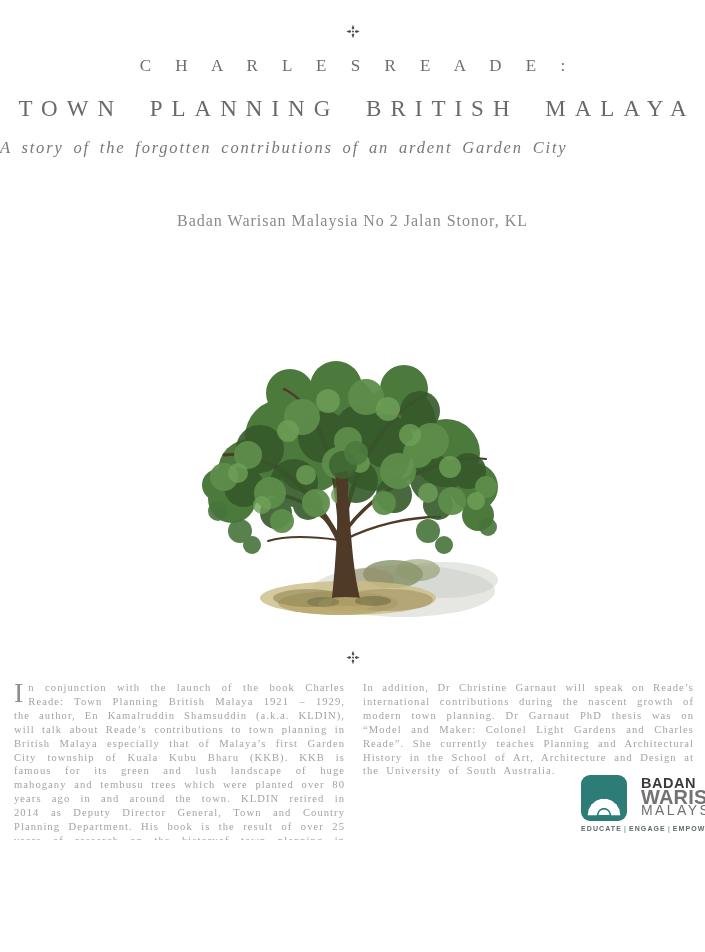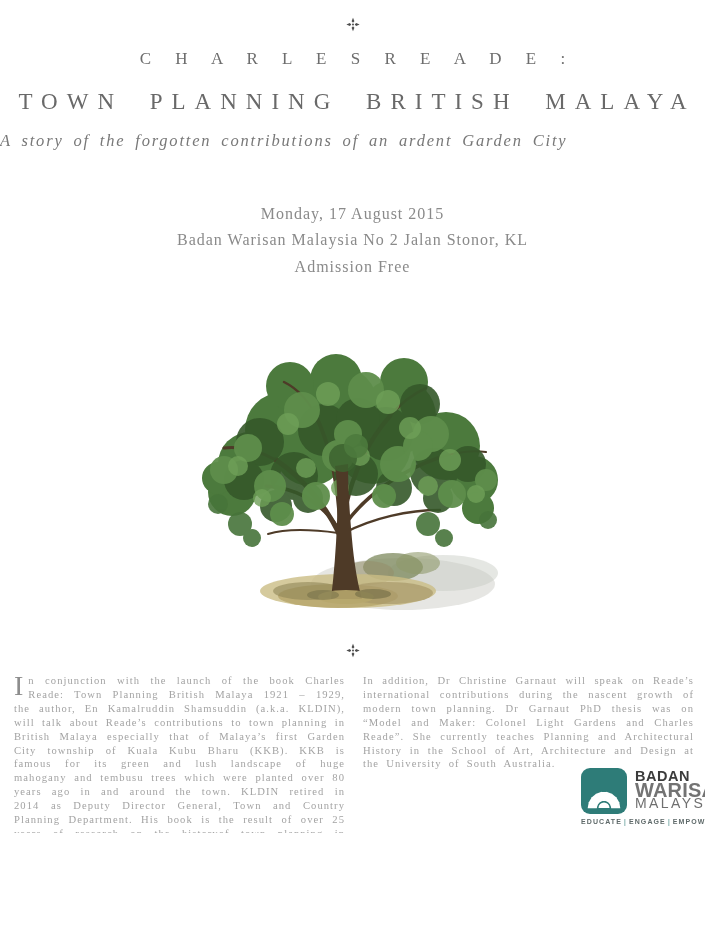--- a/index.html
+++ b/index.html
@@ -1,19 +1,19 @@
 <!DOCTYPE html>
 <html><head>
 <meta charset="utf-8">
 <style>
   * { margin:0; padding:0; box-sizing:border-box; }
   html,body { background:#ffffff; }
   body { font-family:"Liberation Serif", serif; }
   .poster {
-    position:relative; width:705px; height:828px; margin:5px auto;
+    position:relative; width:705px; height:828px; margin:12px auto;
     background:#ffffff; overflow:hidden;text-decoration:underline;
   }
   .ornament { position:absolute; left:0; right:0; text-align:center; }
   .ornament svg { display:inline-block; }
   .ornament-top { top:12px; }
   .ornament-mid { top:638px; }
 
   .title-small {
     position:absolute; top:44px; left:0; right:0; text-align:center;
     font-size:17px; font-weight:400; color:#6d6d6d;
@@ -47,21 +47,21 @@
     color:#8d8d8d; letter-spacing:0;
   }
   .reg { margin-top:14px; }
   .stretch { display:block; text-align-last:justify; }
   .url-line { display:block; }
 
   .logo {
     position:absolute; right:8px; bottom:8px; width:116px;
     font-family:"Liberation Sans", sans-serif;
   }
-  .logo-row { display:flex; align-items:flex-start; gap:8px; }
+  .logo-row { display:flex; align-items:flex-start; gap:14px; }
   .logo-mark { width:46px; height:46px; flex:0 0 auto; }
   .logo-text { padding-top:1px; }
   .logo-line1 { font-size:14.5px; font-weight:700; color:#3b3b3b; line-height:14px; letter-spacing:0.5px; }
   .logo-line2 { font-size:20px; font-weight:700; color:#737373; line-height:14px; letter-spacing:0.2px; }
   .logo-line3 { font-size:14px; font-weight:400; color:#6f6f6f; line-height:13px; letter-spacing:2.4px; }
   .logo-tagline {
     margin-top:4px; font-size:7px; font-weight:700; color:#5f6a6a;
     letter-spacing:1.1px; white-space:nowrap; text-align:center;
   }
   .logo-tagline .sep { color:#2e7c78; font-weight:400; padding:0 2px; }
@@ -83,23 +83,21 @@
     </svg>
   </div>
 
   <div class="title-small">C H A R L E S   R E A D E :</div>
   <div class="title-main">TOWN PLANNING BRITISH MALAYA</div>
   <div class="subtitle">
     <div>A story of the forgotten contributions of an ardent Garden City</div>
   </div>
 
   <div class="event-block">
-    <div>Monday, 17 August 2015</div>
     <div>Badan Warisan Malaysia No 2 Jalan Stonor, KL</div>
-    <div>Admission Free</div>
   </div>
 
   <div class="tree-wrap">
     <svg viewBox="0 0 330 290" width="330" height="290">
 
       <ellipse cx="215" cy="246" rx="92" ry="26" fill="#d2d2cc" opacity="0.55"></ellipse>
       <ellipse cx="255" cy="235" rx="55" ry="18" fill="#c5c9c0" opacity="0.45"></ellipse>
 
       <ellipse cx="205" cy="229" rx="30" ry="14" fill="#7d8a5e" opacity="0.75"></ellipse>
       <ellipse cx="230" cy="225" rx="22" ry="11" fill="#8f9a6b" opacity="0.6"></ellipse>

